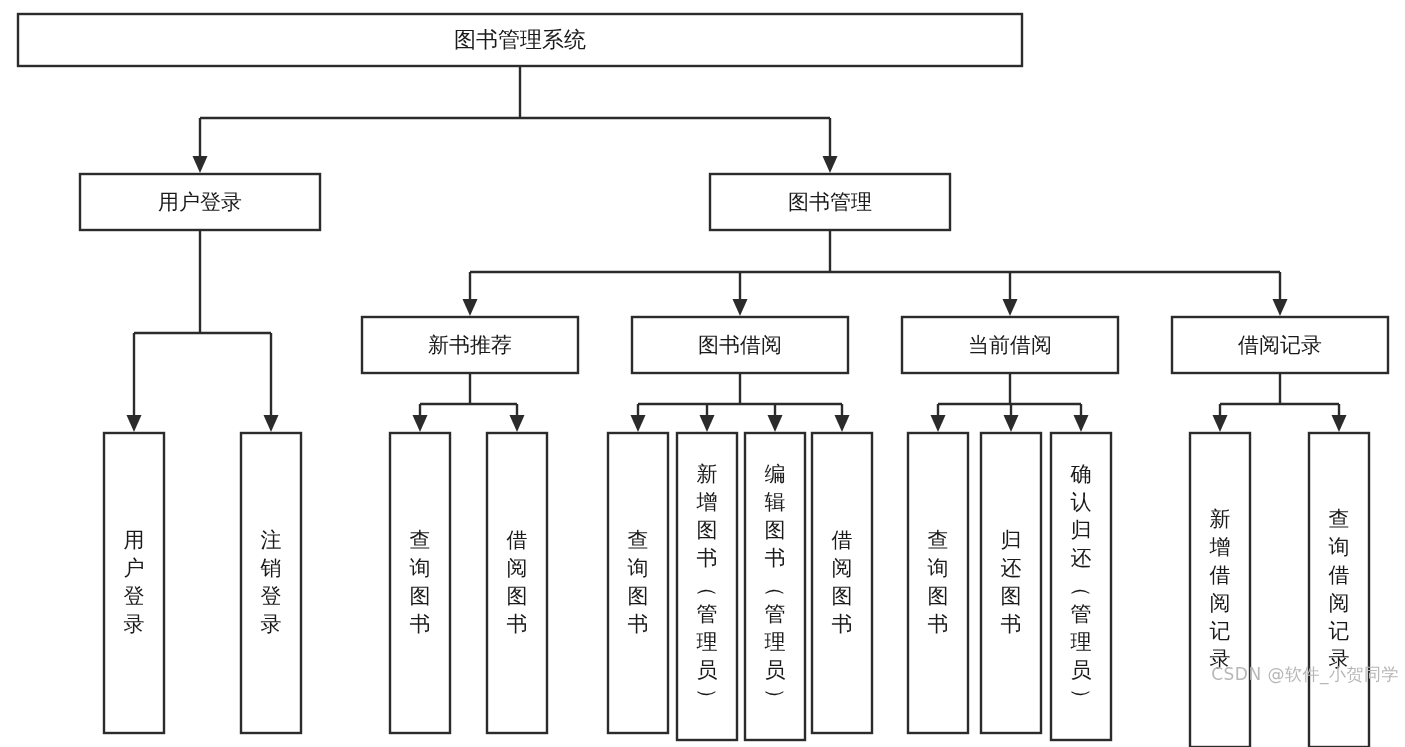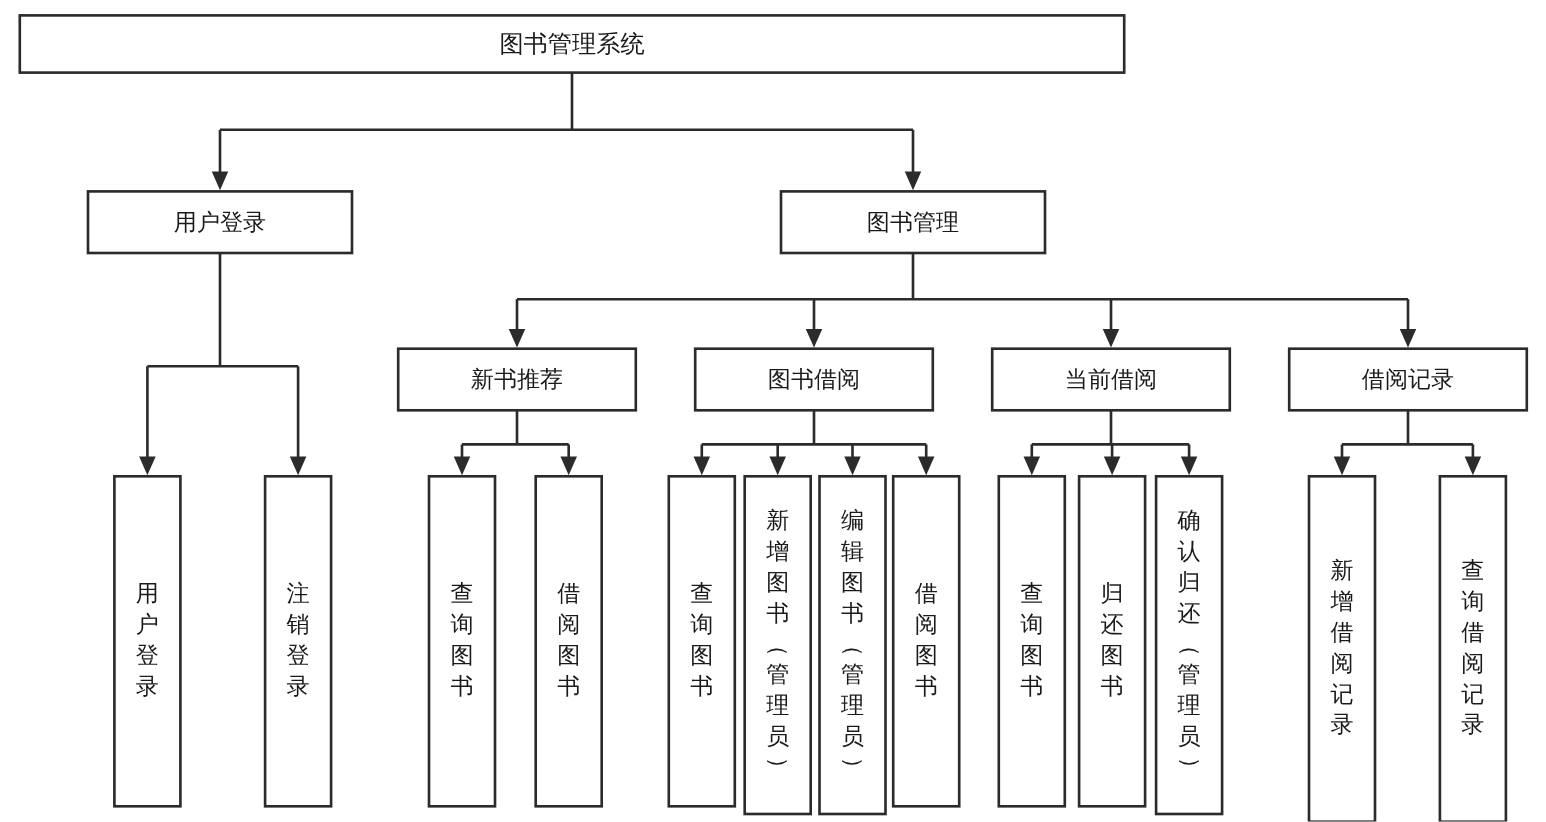--- a/index.html
+++ b/index.html
@@ -276,13 +276,14 @@
           <rect x="1309" y="433" width="60" height="314" class="node-box"></rect>
           <text x="1339" y="520" class="node-label label-v">查</text>
           <text x="1339" y="548" class="node-label label-v">询</text>
           <text x="1339" y="576" class="node-label label-v">借</text>
           <text x="1339" y="604" class="node-label label-v">阅</text>
           <text x="1339" y="632" class="node-label label-v">记</text>
           <text x="1339" y="660" class="node-label label-v">录</text>
         </g>
       </g>
   </svg>
+  <div class="watermark">CSDN @软件_小贺同学</div>
 </div>
 
 </body></html>

